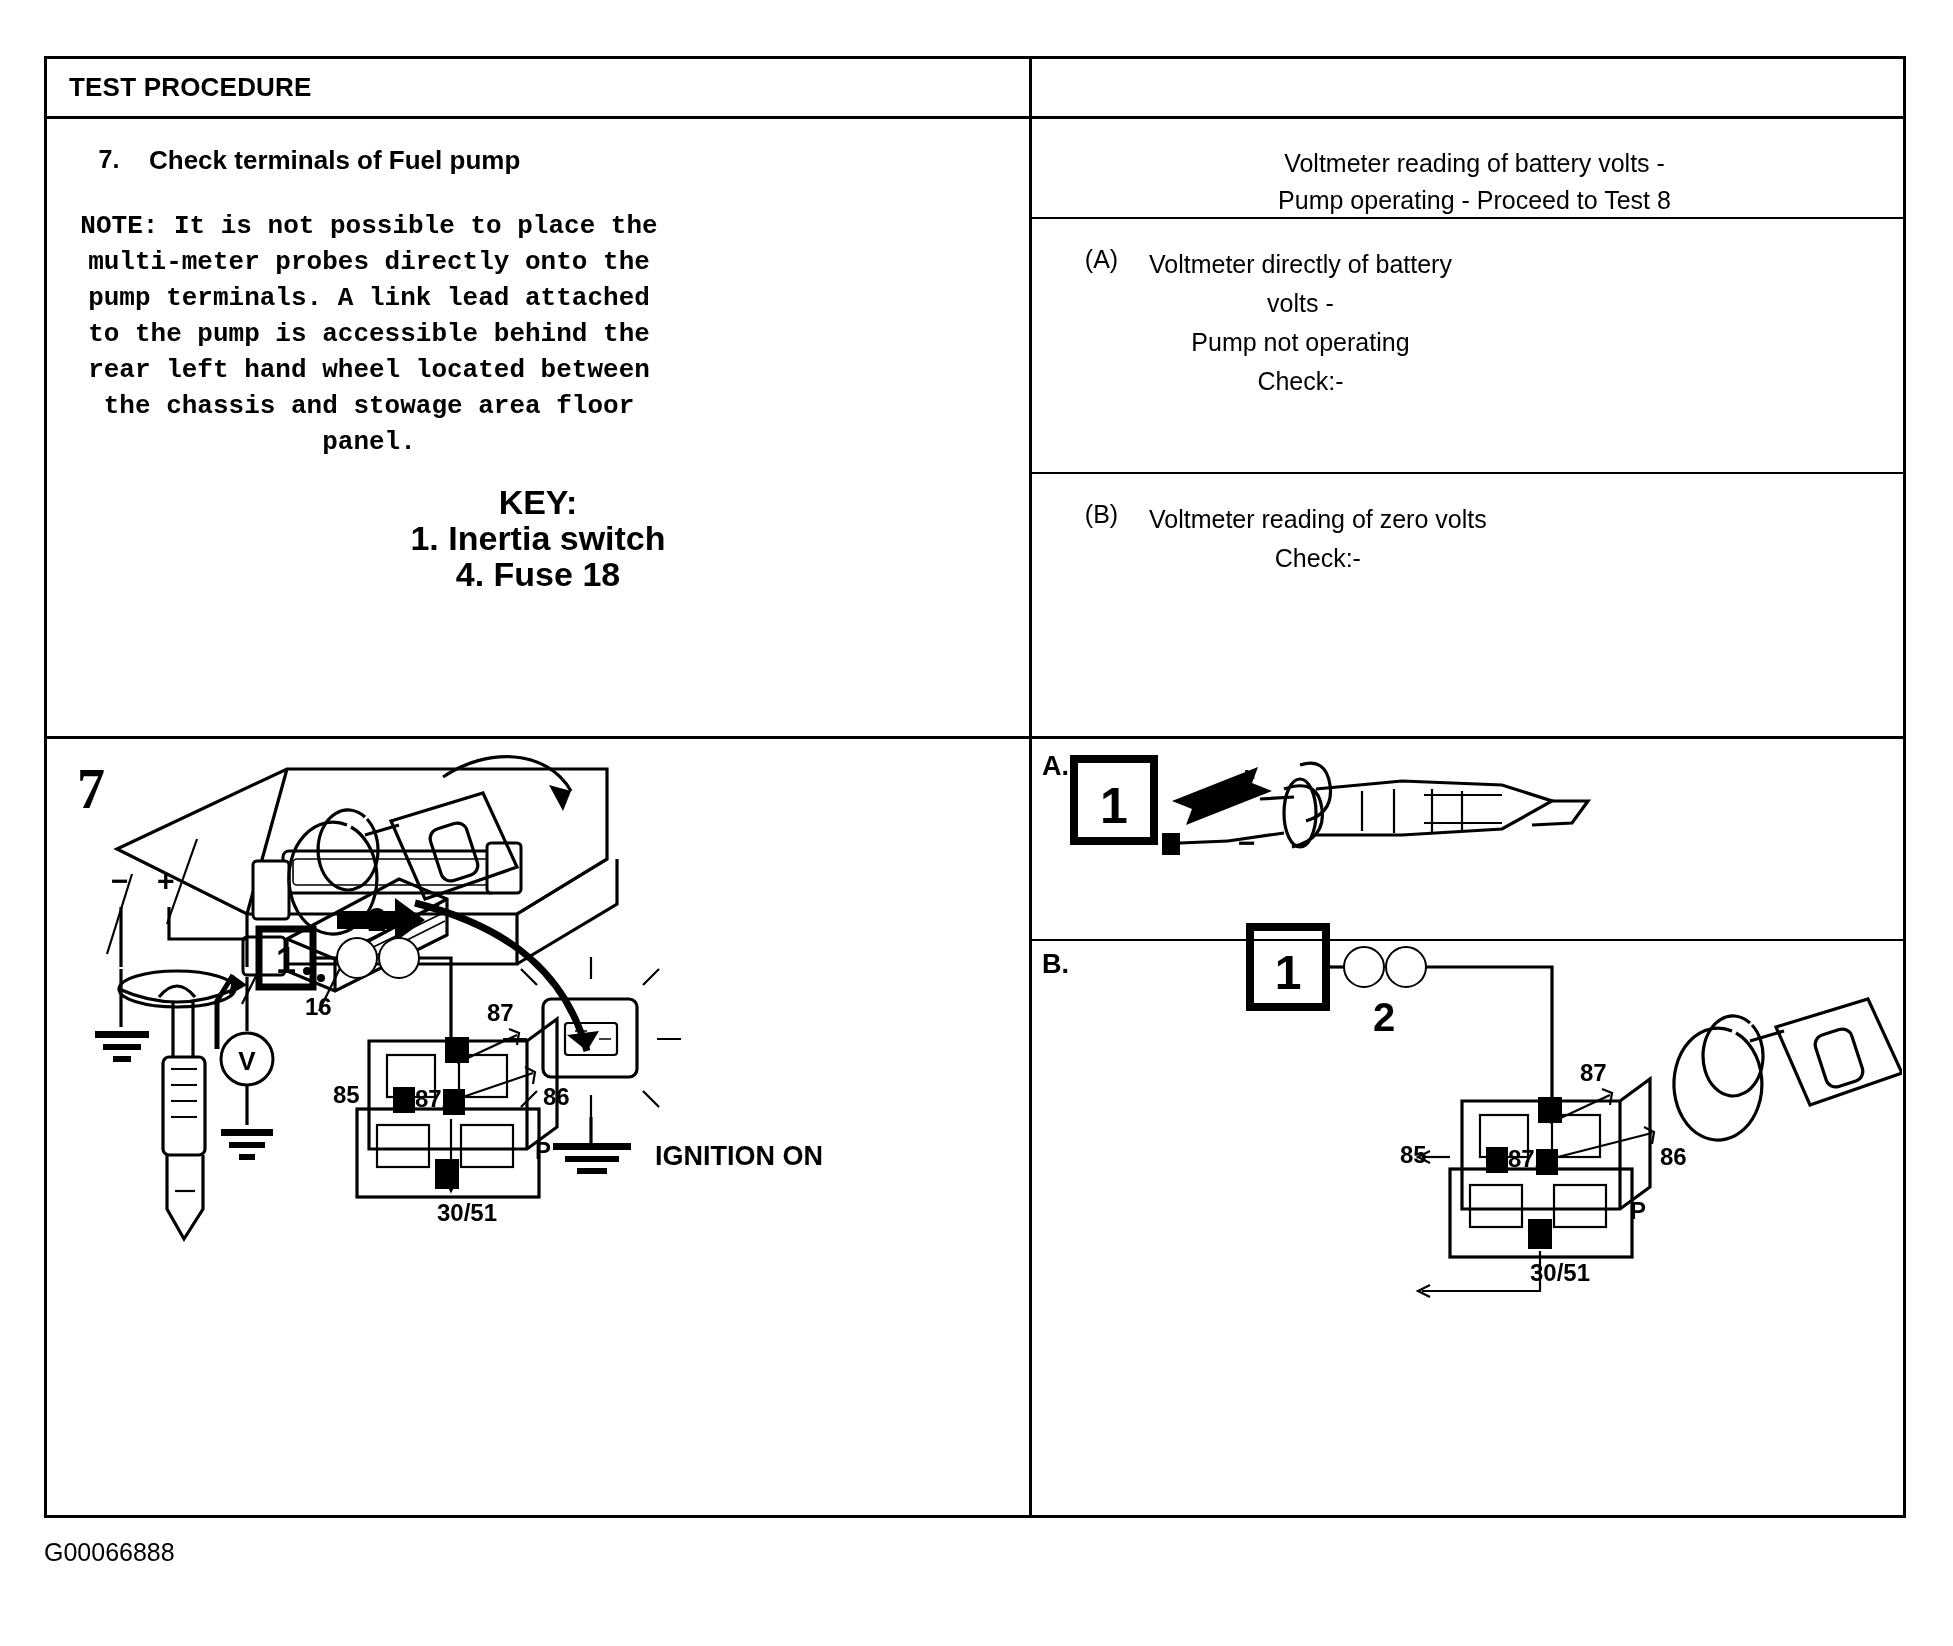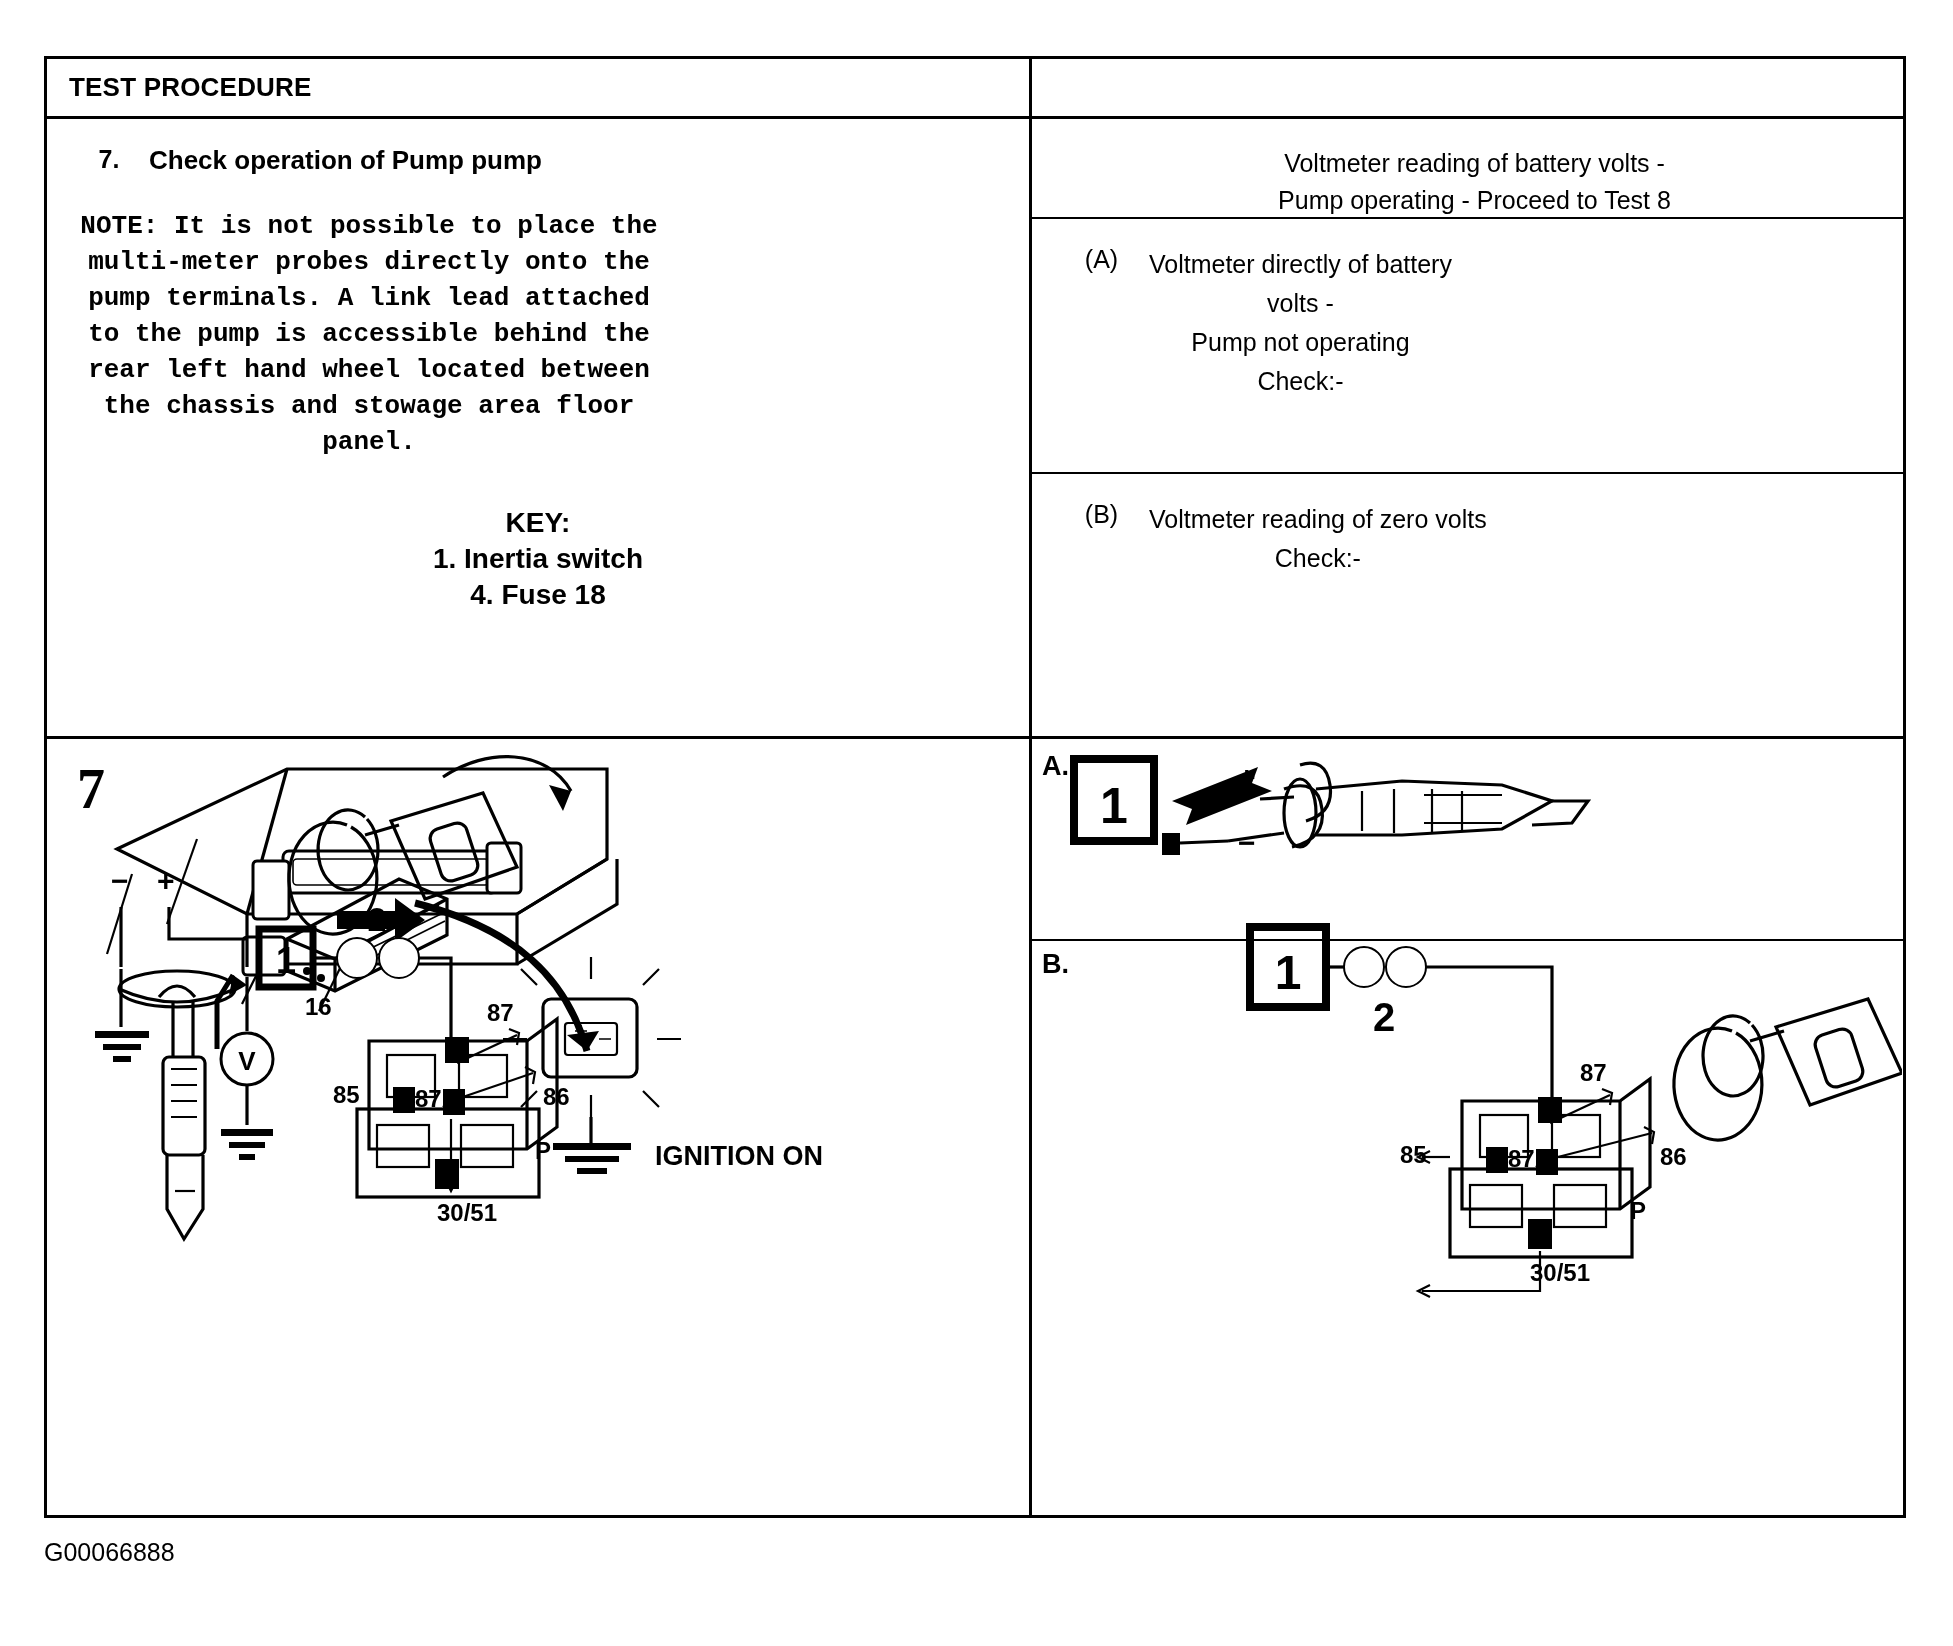--- a/index.html
+++ b/index.html
@@ -59,21 +59,21 @@
   .rr.b3{position:absolute;left:0;top:355px;width:100%;height:265px;}
 
   .step-line{display:flex;}
   .step-num{font-size:25px;font-weight:bold;width:80px;flex:0 0 80px;}
   .step-title{font-size:26px;font-weight:bold;}
   .note{
     margin-top:32px;font-size:26px;font-weight:bold;line-height:36px;
     max-width:600px;
     font-family:Liberation Mono, monospace;
   }
-  .keyblk{margin-top:45px;font-size:28px;font-weight:bold;line-height:36px;}
+  .keyblk{margin-top:24px;font-size:34px;font-weight:bold;line-height:36px;}
 
   .res-line{font-size:25px;line-height:37px;}
   .res-row{display:flex;}
   .res-tag{width:95px;flex:0 0 95px;font-size:25px;}
   .res-body{font-size:25px;line-height:39px;}
 
   
   .fig-row{
     position:absolute;left:0;top:680px;width:100%;bottom:0;
   }
@@ -120,21 +120,21 @@
       <div class="hdr-left">
         <span>TEST PROCEDURE</span>
       </div>
     </div>
 
     <div class="text-row">
 
       <div class="text-left">
         <div class="step-line">
           <div class="step-num">7.</div>
-          <div class="step-title">Check operation of Pump pump</div>
+          <div class="step-title">Check terminals of Fuel pump</div>
         </div>
         <div class="note">NOTE: It is not possible to place the multi-meter probes directly onto the pump terminals. A link lead attached to the pump is accessible behind the rear left hand wheel located between the chassis and stowage area floor panel.</div>
         <div class="keyblk">
           <div>KEY:</div>
           <div>1. Inertia switch</div>
           <div>4. Fuse 18</div>
         </div>
       </div>
 
       <div class="text-right">

